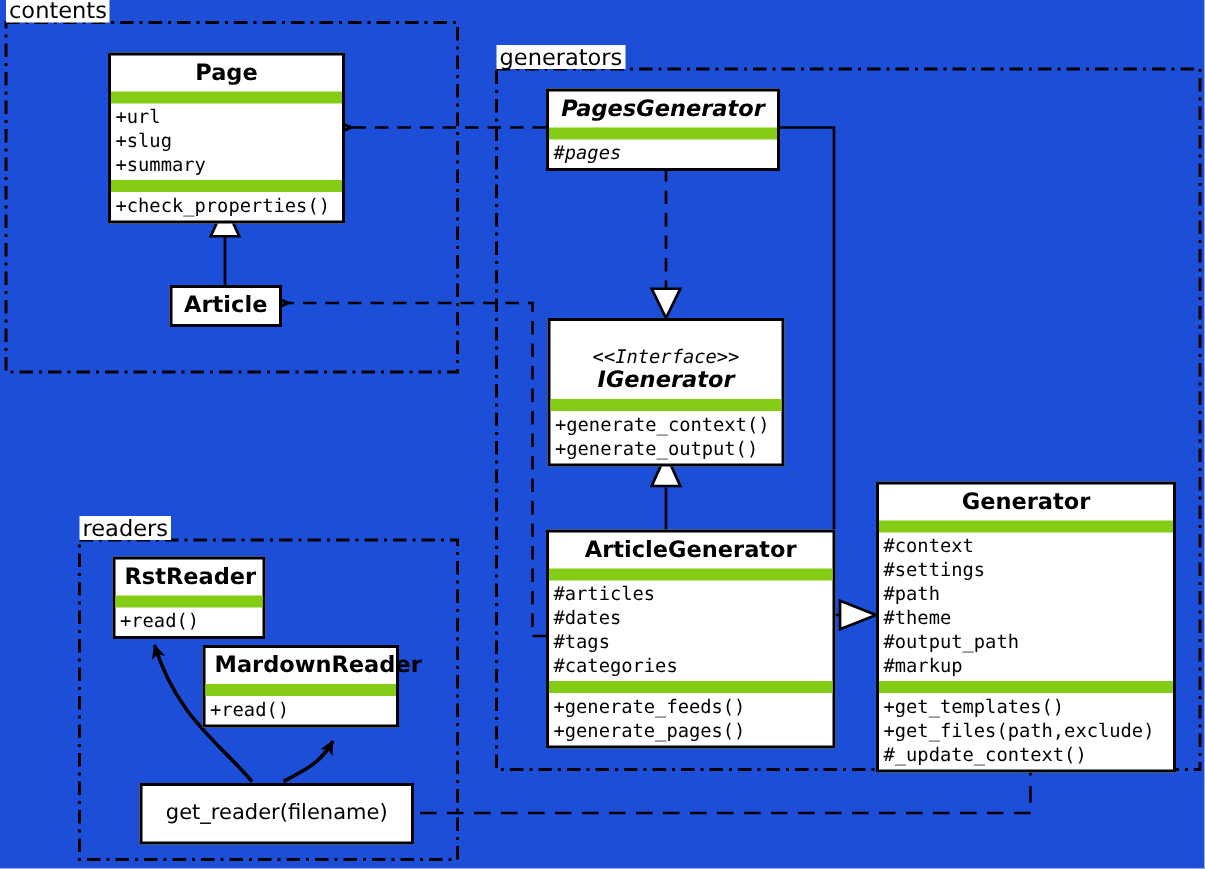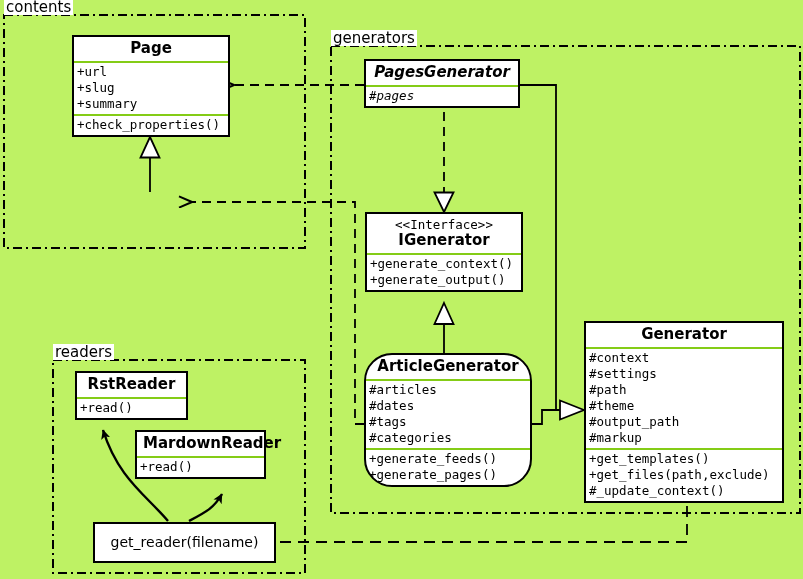--- a/index.html
+++ b/index.html
@@ -7,21 +7,21 @@
     padding: 0;
     background: #ffffff;
   }
   body {
     font-family: "DejaVu Sans", sans-serif;
   }
   #canvas {
     position: relative;
     width: 803px;
     height: 579px;
-    background: #bef264;
+    background: #1d4ed8;
     overflow: hidden;
   }
   svg.layer {
     position: absolute;
     left: 0;
     top: 0;
     width: 803px;
     height: 579px;
     pointer-events: none;
   }
@@ -55,21 +55,21 @@
   .uml .stereo {
     font-family: "DejaVu Sans Mono", monospace;
     font-weight: normal;
     font-size: 12.5px;
     text-align: center;
     color: #000000;
     line-height: 15px;
     padding-top: 2px;
   }
   .uml .sep {
-    border-top: 2px solid #84cc16;
+    border-top: 8px solid #84cc16;
   }
   .uml .compartment {
     padding: 1px 2px 2px 3px;
   }
   .uml .member {
     font-family: "DejaVu Sans Mono", monospace;
     font-size: 12.5px;
     color: #000000;
     line-height: 16px;
     white-space: nowrap;
@@ -144,40 +144,43 @@
     <div class="compartment sep">
       <div class="member">+url</div>
       <div class="member">+slug</div>
       <div class="member">+summary</div>
     </div>
     <div class="compartment sep">
       <div class="member">+check_properties()</div>
     </div>
   </div>
 
+  <div class="uml" style="left:113px; top:190px; width:75px;">
+    <div class="name">Article</div>
+  </div>
 
   <div class="uml" style="left:364px; top:59px; width:156px;font-style:italic;">
     <div class="name">PagesGenerator</div>
     <div class="compartment sep">
       <div class="member">#pages</div>
     </div>
   </div>
 
   <div class="uml" style="left:365px; top:212px; width:158px;">
-    <div class="name" style="padding-top:1px;">
+    <div class="name" style="padding-top:14px;font-style:italic;">
       <div class="stereo">&lt;&lt;Interface&gt;&gt;</div>
       <div>IGenerator</div>
     </div>
     <div class="compartment sep">
       <div class="member">+generate_context()</div>
       <div class="member">+generate_output()</div>
     </div>
   </div>
 
-  <div class="uml" style="left:364px; top:353px; width:168px;border-radius:28px;">
+  <div class="uml" style="left:364px; top:353px; width:193px;">
     <div class="name">ArticleGenerator</div>
     <div class="compartment sep">
       <div class="member">#articles</div>
       <div class="member">#dates</div>
       <div class="member">#tags</div>
       <div class="member">#categories</div>
     </div>
     <div class="compartment sep">
       <div class="member">+generate_feeds()</div>
       <div class="member">+generate_pages()</div>
@@ -194,21 +197,21 @@
       <div class="member">#output_path</div>
       <div class="member">#markup</div>
     </div>
     <div class="compartment sep">
       <div class="member">+get_templates()</div>
       <div class="member">+get_files(path,exclude)</div>
       <div class="member">#_update_context()</div>
     </div>
   </div>
 
-  <div class="uml" style="left:75px; top:371px; width:113px;">
+  <div class="uml" style="left:75px; top:371px; width:102px;">
     <div class="name">RstReader</div>
     <div class="compartment sep">
       <div class="member">+read()</div>
     </div>
   </div>
 
   <div class="uml" style="left:135px; top:430px; width:131px;">
     <div class="name">MardownReader</div>
     <div class="compartment sep">
       <div class="member">+read()</div>

